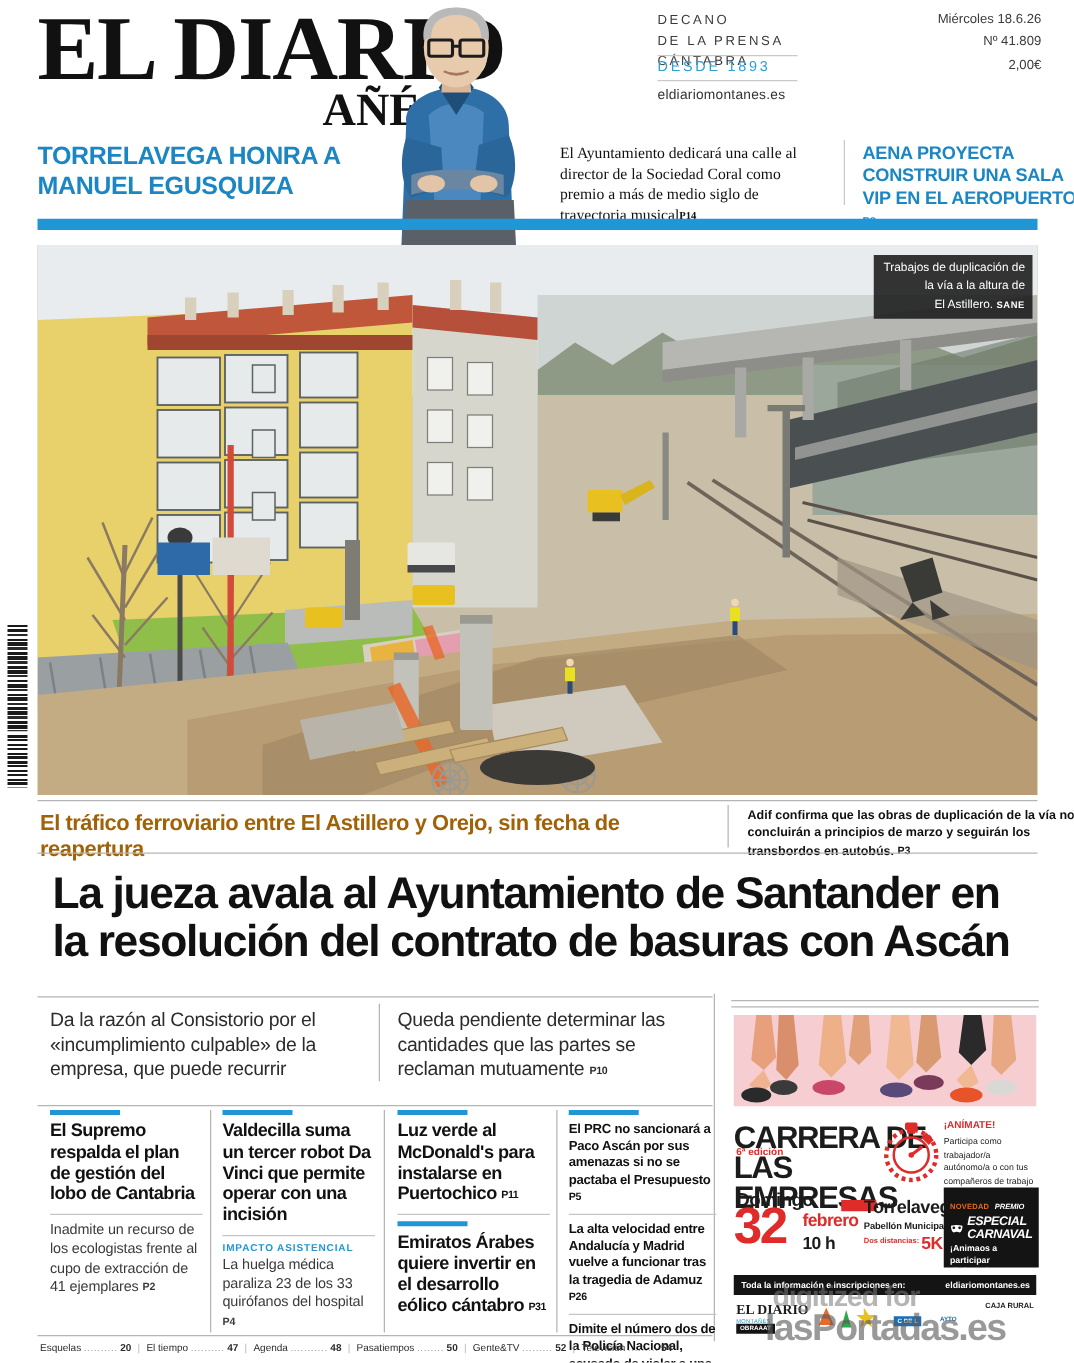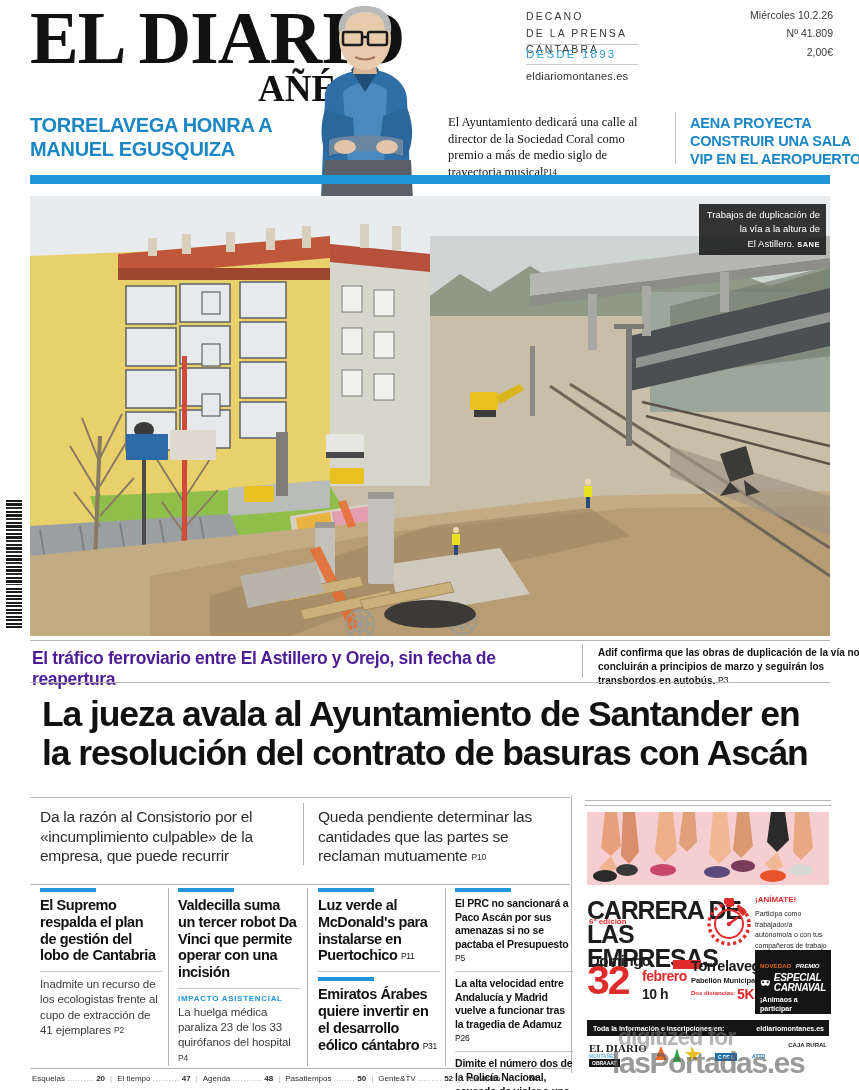--- a/index.html
+++ b/index.html
@@ -79,21 +79,21 @@
     position: absolute; left: 418px; top: 4px; width: 210px;
     font-size: 12.5px; line-height: 1.33; color: #111;
     font-family: "Liberation Serif", serif;
   }
   .teaser-right {
     position: absolute; left: 660px; top: 4px; width: 175px;
     color: #1b86c4; font-weight: bold; font-size: 14.5px; line-height: 1.25;
     letter-spacing: -.2px;
   }
   .teaser-divider { position:absolute; left: 645px; top: 2px; width:1px; height:52px; background:#c9c9c9; }
-  .pg { font-size: 8.5px; font-weight: normal; vertical-align: 1px; }
+  .pg { font-size: 8.5px; font-weight: bold; vertical-align: 1px; }
   .pg-blue { font-size: 9px; font-weight: bold; vertical-align: 1px; }
 
   .blue-band { position: absolute; left: 30px; top: 175px; width: 800px; height: 9px; background: #2196d6; }
 
   
   .hero { position: absolute; left: 30px; top: 196px; width: 800px; height: 440px; overflow: hidden; background:#c9bfa8; }
   .hero svg { display:block; }
   .hero-caption-box {
     position: absolute; right: 4px; top: 8px;
     background: rgba(25,25,25,.88); color: #fff;
@@ -101,21 +101,21 @@
     text-align: right; max-width: 150px;
   }
   .credit { font-size: 7.5px; font-weight: bold; letter-spacing: .5px; }
 
   
   .caprow { position: absolute; left: 30px; top: 640px; width: 800px; height: 44px; }
   .caprow-rule-top { position:absolute; left:0; top:0; width:800px; border-top:1px solid #b5b5b5; }
   .caprow-rule-bot { position:absolute; left:0; top:42px; width:800px; border-top:1px solid #b5b5b5; }
   .cap-head {
     position:absolute; left:2px; top:8px; width: 530px;
-    font-weight: bold; font-size: 17.5px; color:#4c1d95; letter-spacing:-.35px;
+    font-weight: bold; font-size: 17.5px; color:#a16207; letter-spacing:-.35px;
   }
   .cap-div { position:absolute; left: 552px; top: 4px; width:1px; height: 34px; background:#b5b5b5; }
   .cap-body {
     position:absolute; left: 568px; top: 6px; width: 262px;
     font-size: 10px; line-height:1.42; color:#111; font-weight:600;
   }
 
   
   .mainhead {
     position: absolute; left: 42px; top: 695px; width: 790px;
@@ -289,21 +289,21 @@
       <div>DECANO</div>
       <div>DE LA PRENSA</div>
       <div>CÁNTABRA</div>
     </div>
     <div class="rule-thin" style="top:44px;"></div>
     <div class="desde">DESDE 1893</div>
     <div class="rule-thin" style="top:64px;"></div>
     <div class="weburl">eldiariomontanes.es</div>
 
     <div class="issue">
-      <div>Miércoles 10.2.26</div>
+      <div>Miércoles 18.6.26</div>
       <div>Nº 41.809</div>
       <div>2,00€</div>
     </div>
   </div>
 
   <div class="teaser">
     <div class="teaser-left">TORRELAVEGA HONRA A MANUEL EGUSQUIZA</div>
     <div class="teaser-mid">
       <span>El Ayuntamiento dedicará una calle al director de la Sociedad Coral como premio a más de medio siglo de trayectoria musical</span><span class="pg">P14</span>
     </div>

